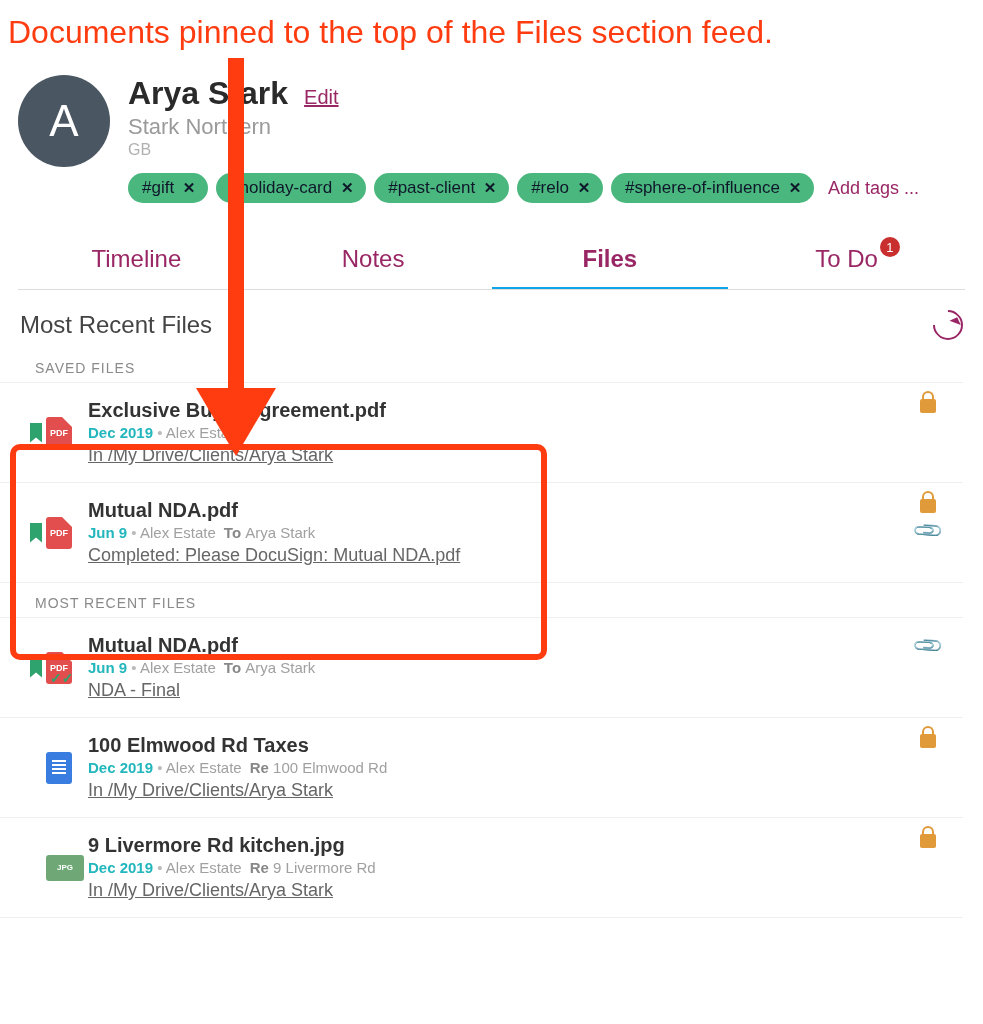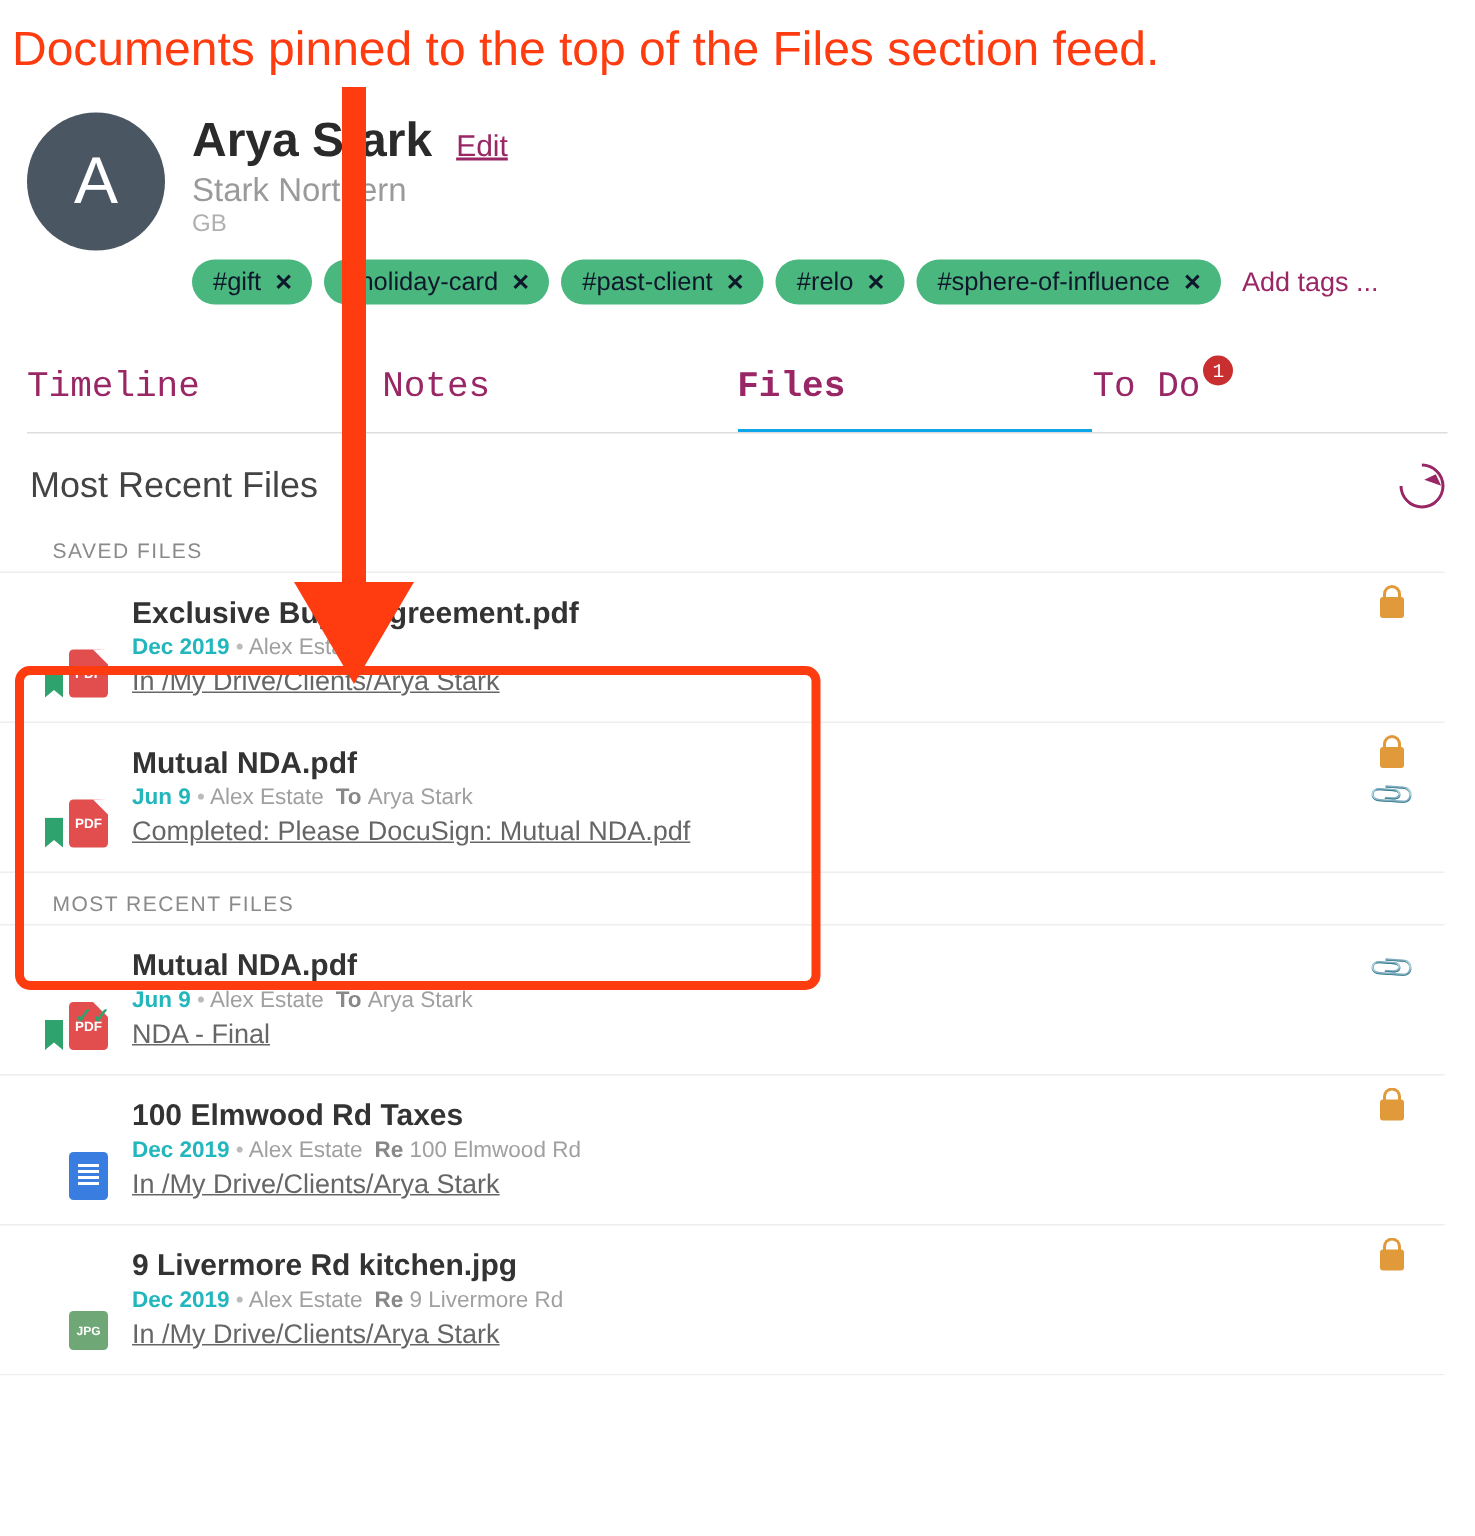--- a/index.html
+++ b/index.html
@@ -61,25 +61,25 @@
   font-size: 15px; font-weight: 700;
 }
 .add-tags { color: #9a2765; font-size: 18px; padding-left: 6px; }
 .tabs {
   display: flex;
   border-bottom: 1px solid #ddd;
   margin: 42px 18px 0 18px;
 }
 .tab {
   flex: 1;
+  text-align: center;
   font-size: 24px;
   color: #9a2765;
   padding-bottom: 14px;
   position: relative;
-  font-family: Liberation Mono, monospace;
 }
 .tab.active { font-weight: 700; border-bottom: 2px solid #0ea5e9; }
 .tab-badge {
   position: absolute;
   top: -8px;
   margin-left: 2px;
   background: #c92f2f;
   color: #fff;
   border-radius: 50%;
   width: 20px; height: 20px;
@@ -130,21 +130,21 @@
 }
 .file-row {
   display: flex;
   padding: 16px 20px 16px 30px;
   border-bottom: 1px solid #eee;
   margin: 0 20px 0 0;
   position: relative;
 }
 .file-icons {
   display: flex;
-  align-items: flex-end;
+  align-items: center;
   gap: 4px;
   width: 58px;
   flex-shrink: 0;
   position: relative;
 }
 .bookmark-icon {
   width: 12px; height: 20px;
   background: #2fa36d;
   clip-path: polygon(0 0, 100% 0, 100% 100%, 50% 75%, 0 100%);
 }
@@ -168,21 +168,21 @@
   width: 26px; height: 32px;
   background: #3a7de0;
   border-radius: 3px;
   position: relative;
 }
 .doc-icon::after{
   content:''; position:absolute; left:6px; top:8px; width:14px; height:2px; background:#fff;
   box-shadow: 0 4px 0 #fff, 0 8px 0 #fff, 0 12px 0 #fff;
 }
 .jpg-icon {
-  width: 26px; height: 26px;
+  width: 38px; height: 26px;
   background: #6fa876;
   border-radius: 3px;
   color:#fff; font-size:8px; font-weight:700;
   display:flex; align-items:center; justify-content:center;
 }
 .check-icon {
   position: absolute;
   left: 20px; top: 36px;
   color: #2fa36d;
   font-size: 14px;

